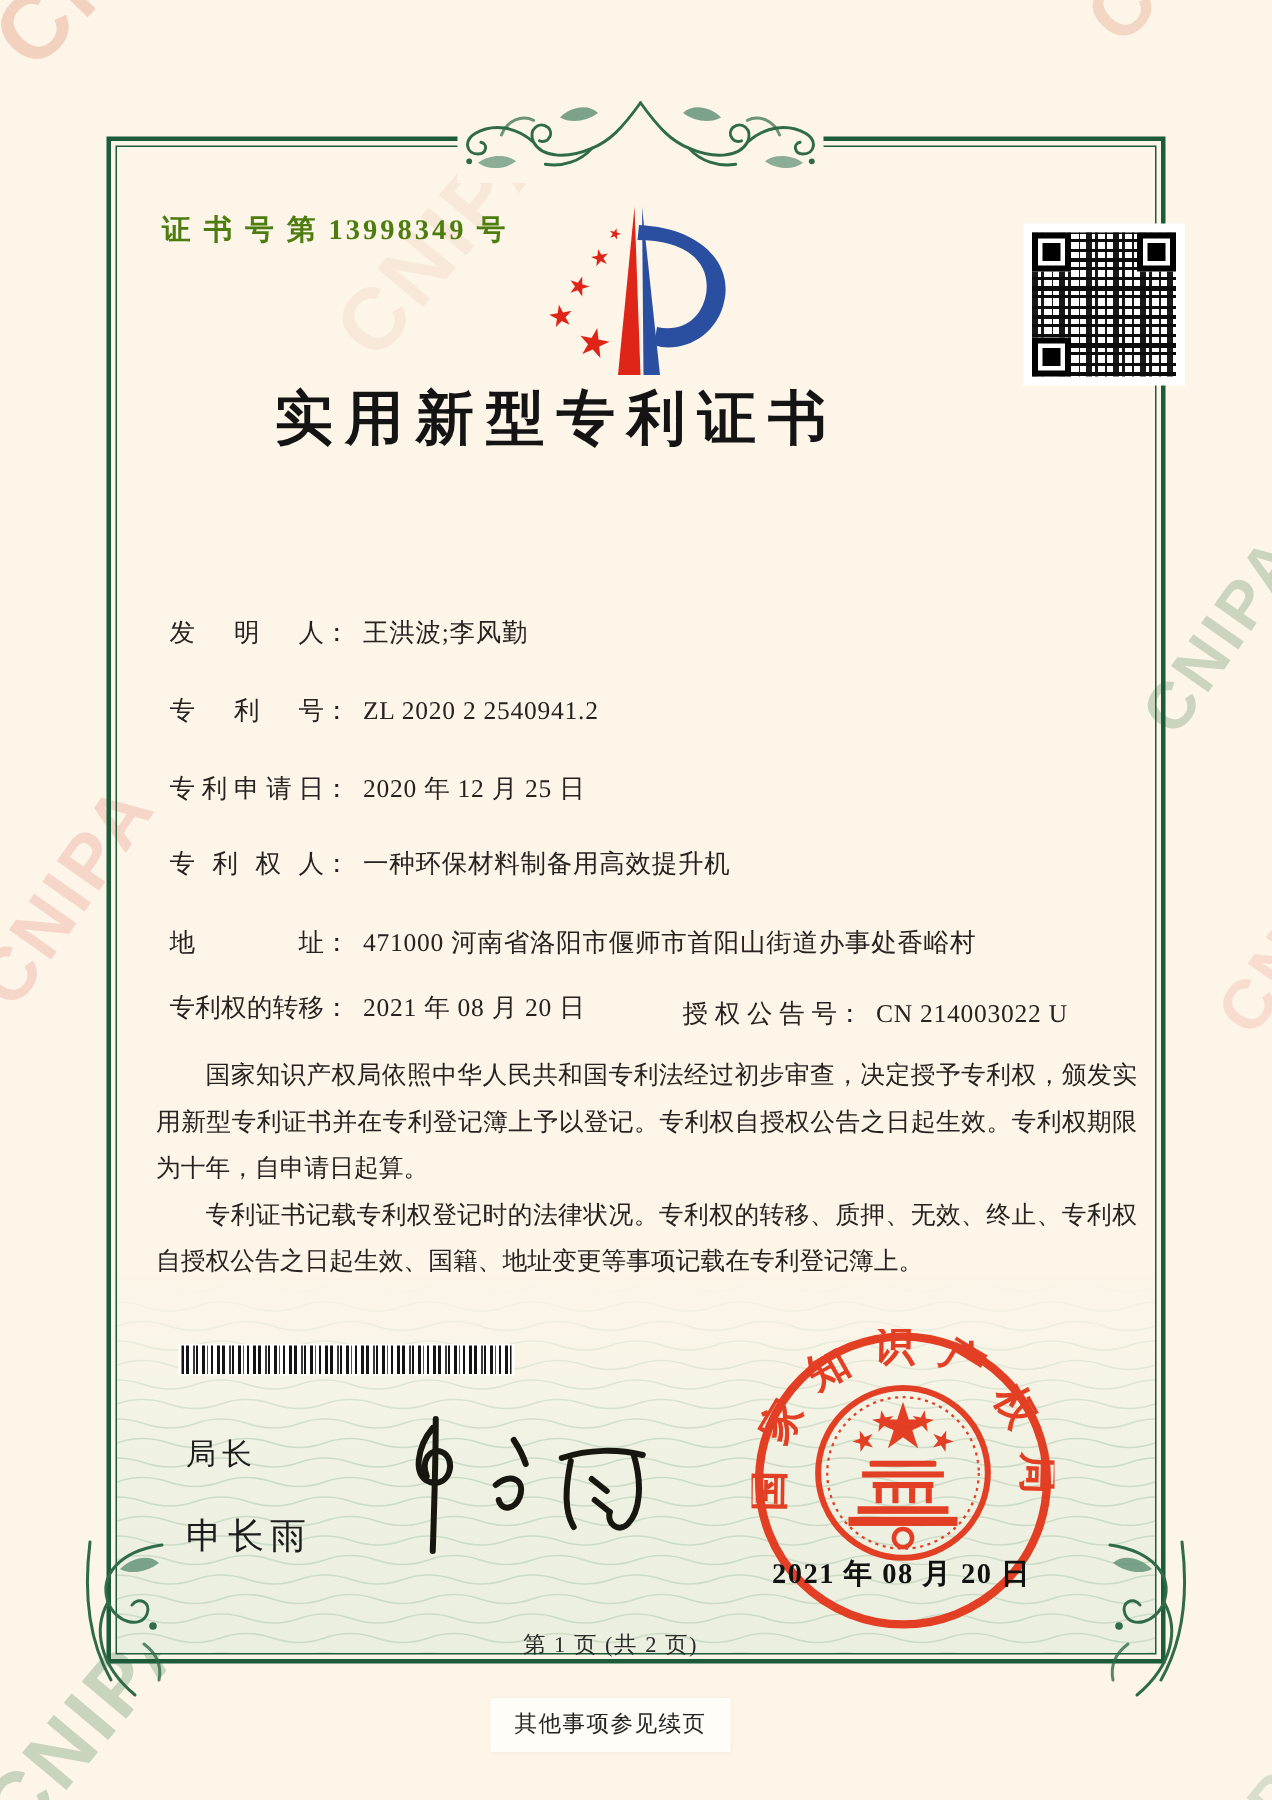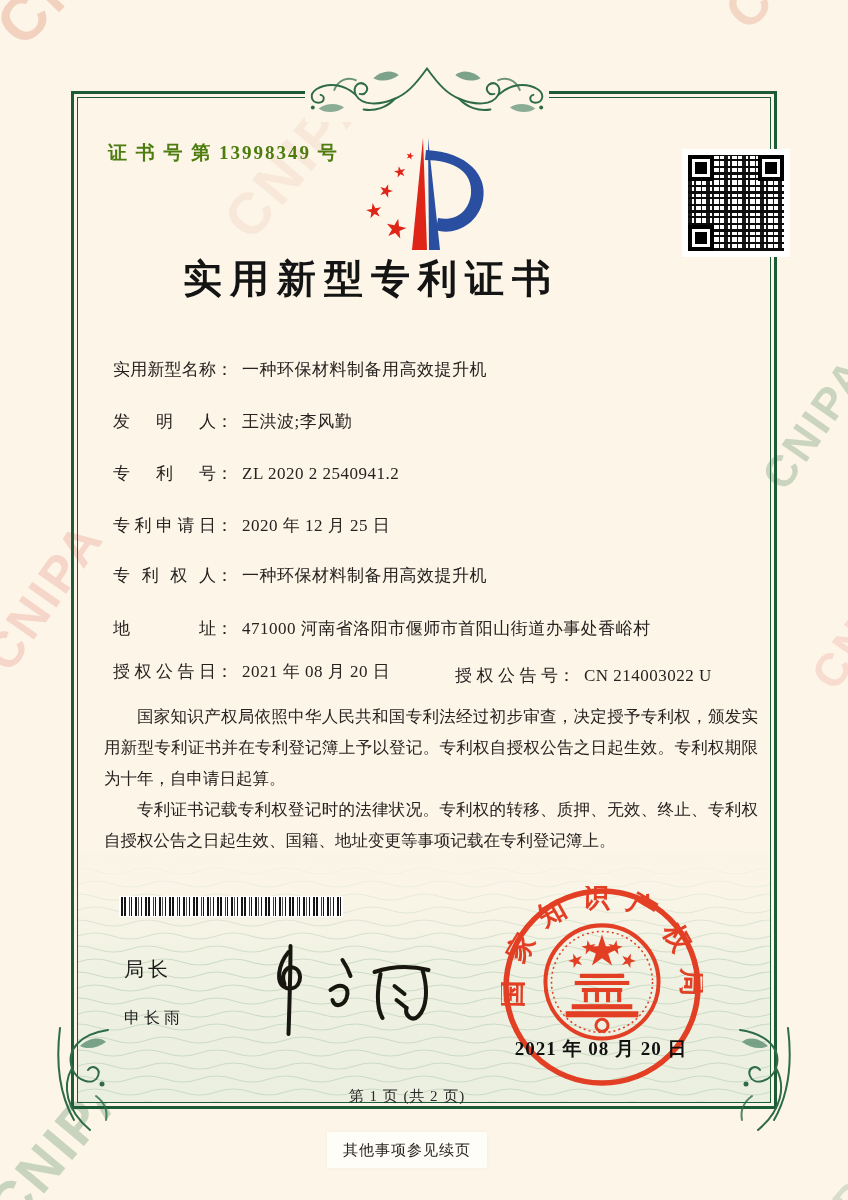--- a/index.html
+++ b/index.html
@@ -60,21 +60,21 @@
 
   .paras{position:absolute;left:104px;top:701px;width:654px;font-size:16.5px;line-height:31px;color:#262220;text-align:justify;z-index:5;}
   .paras p{margin:0;text-indent:2em;}
 
   
   .barcode{position:absolute;left:119px;top:896px;width:224px;height:21px;background:#fff;padding:1px 2px;box-sizing:border-box;z-index:5;}
   .barcode-bars{width:100%;height:100%;
     background:repeating-linear-gradient(90deg,#141414 0 2px,#fff 2px 3px,#141414 3px 5px,#fff 5px 8px,#3a3a3a 8px 9px,#fff 9px 10px,#141414 10px 11px,#fff 11px 14px,#141414 14px 16px,#fff 16px 17px,#555 17px 18px,#fff 18px 20px,#141414 20px 21px,#fff 21px 24px);}
 
   .signer-title{position:absolute;left:124px;top:956px;font-size:20px;letter-spacing:4px;color:#1c1c1c;z-index:5;}
-  .signer-name{position:absolute;left:124px;top:1008px;font-size:16px;letter-spacing:4px;color:#1c1c1c;z-index:5;}
+  .signer-name{position:absolute;left:124px;top:1008px;font-size:24px;letter-spacing:4px;color:#1c1c1c;z-index:5;}
   .signature{position:absolute;left:252px;top:942px;width:195px;height:100px;z-index:5;}
 
   
   .seal{position:absolute;left:501px;top:886px;width:202px;height:202px;z-index:6;opacity:.94;}
   .seal-date{position:absolute;left:506px;top:1036px;width:190px;text-align:center;font-size:19px;font-weight:bold;letter-spacing:1px;color:#111;z-index:7;}
 
   .pagination{position:absolute;left:322px;top:1087px;width:170px;text-align:center;font-size:15px;color:#2a2a2a;letter-spacing:1px;z-index:5;}
   .footer-note{position:absolute;left:327px;top:1132px;width:160px;height:36px;line-height:36px;background:#fffdf8;text-align:center;font-size:15px;color:#262220;letter-spacing:1px;z-index:5;box-shadow:0 0 4px rgba(0,0,0,.04);}
 </style>
 </head>
@@ -190,42 +190,39 @@
 
   <div class="qr">
     <div class="qr-noise"></div>
     <div class="qr-f tl"></div>
     <div class="qr-f tr"></div>
     <div class="qr-f bl"></div>
   </div>
 
   <div class="title">实用新型专利证书</div>
 
-  <div class="frow r1">
-    <span class="flabel">实用新型名称</span><span class="fcolon">：</span><span class="fvalue">一种环保材料制备用高效提升机</span>
-  </div>
   <div class="frow r2">
     <span class="flabel">发明人</span><span class="fcolon">：</span><span class="fvalue">王洪波;李风勤</span>
   </div>
   <div class="frow r3">
     <span class="flabel">专利号</span><span class="fcolon">：</span><span class="fvalue">ZL 2020 2 2540941.2</span>
   </div>
   <div class="frow r4">
     <span class="flabel">专利申请日</span><span class="fcolon">：</span><span class="fvalue">2020 年 12 月 25 日</span>
   </div>
   <div class="frow r5">
     <span class="flabel">专利权人</span><span class="fcolon">：</span><span class="fvalue">一种环保材料制备用高效提升机</span>
   </div>
   <div class="frow r6">
     <span class="flabel">地址</span><span class="fcolon">：</span><span class="fvalue">471000 河南省洛阳市偃师市首阳山街道办事处香峪村</span>
   </div>
 
   <div class="frow rg">
     <span>
-      <span class="flabel">授权公告日</span><span class="fcolon">：</span><span class="fvalue">2021 年 08 月 20 日</span>
+      <span class="flabel">专利权的转移</span><span class="fcolon">：</span><span class="fvalue">2021 年 08 月 20 日</span>
     </span>
     <span class="grant2">
       <span class="flabel">授权公告号</span><span class="fcolon">：</span><span class="fvalue">CN 214003022 U</span>
     </span>
   </div>
 
   <div class="paras">
     <p>国家知识产权局依照中华人民共和国专利法经过初步审查，决定授予专利权，颁发实用新型专利证书并在专利登记簿上予以登记。专利权自授权公告之日起生效。专利权期限为十年，自申请日起算。</p>
     <p>专利证书记载专利权登记时的法律状况。专利权的转移、质押、无效、终止、专利权自授权公告之日起生效、国籍、地址变更等事项记载在专利登记簿上。</p>
   </div>

